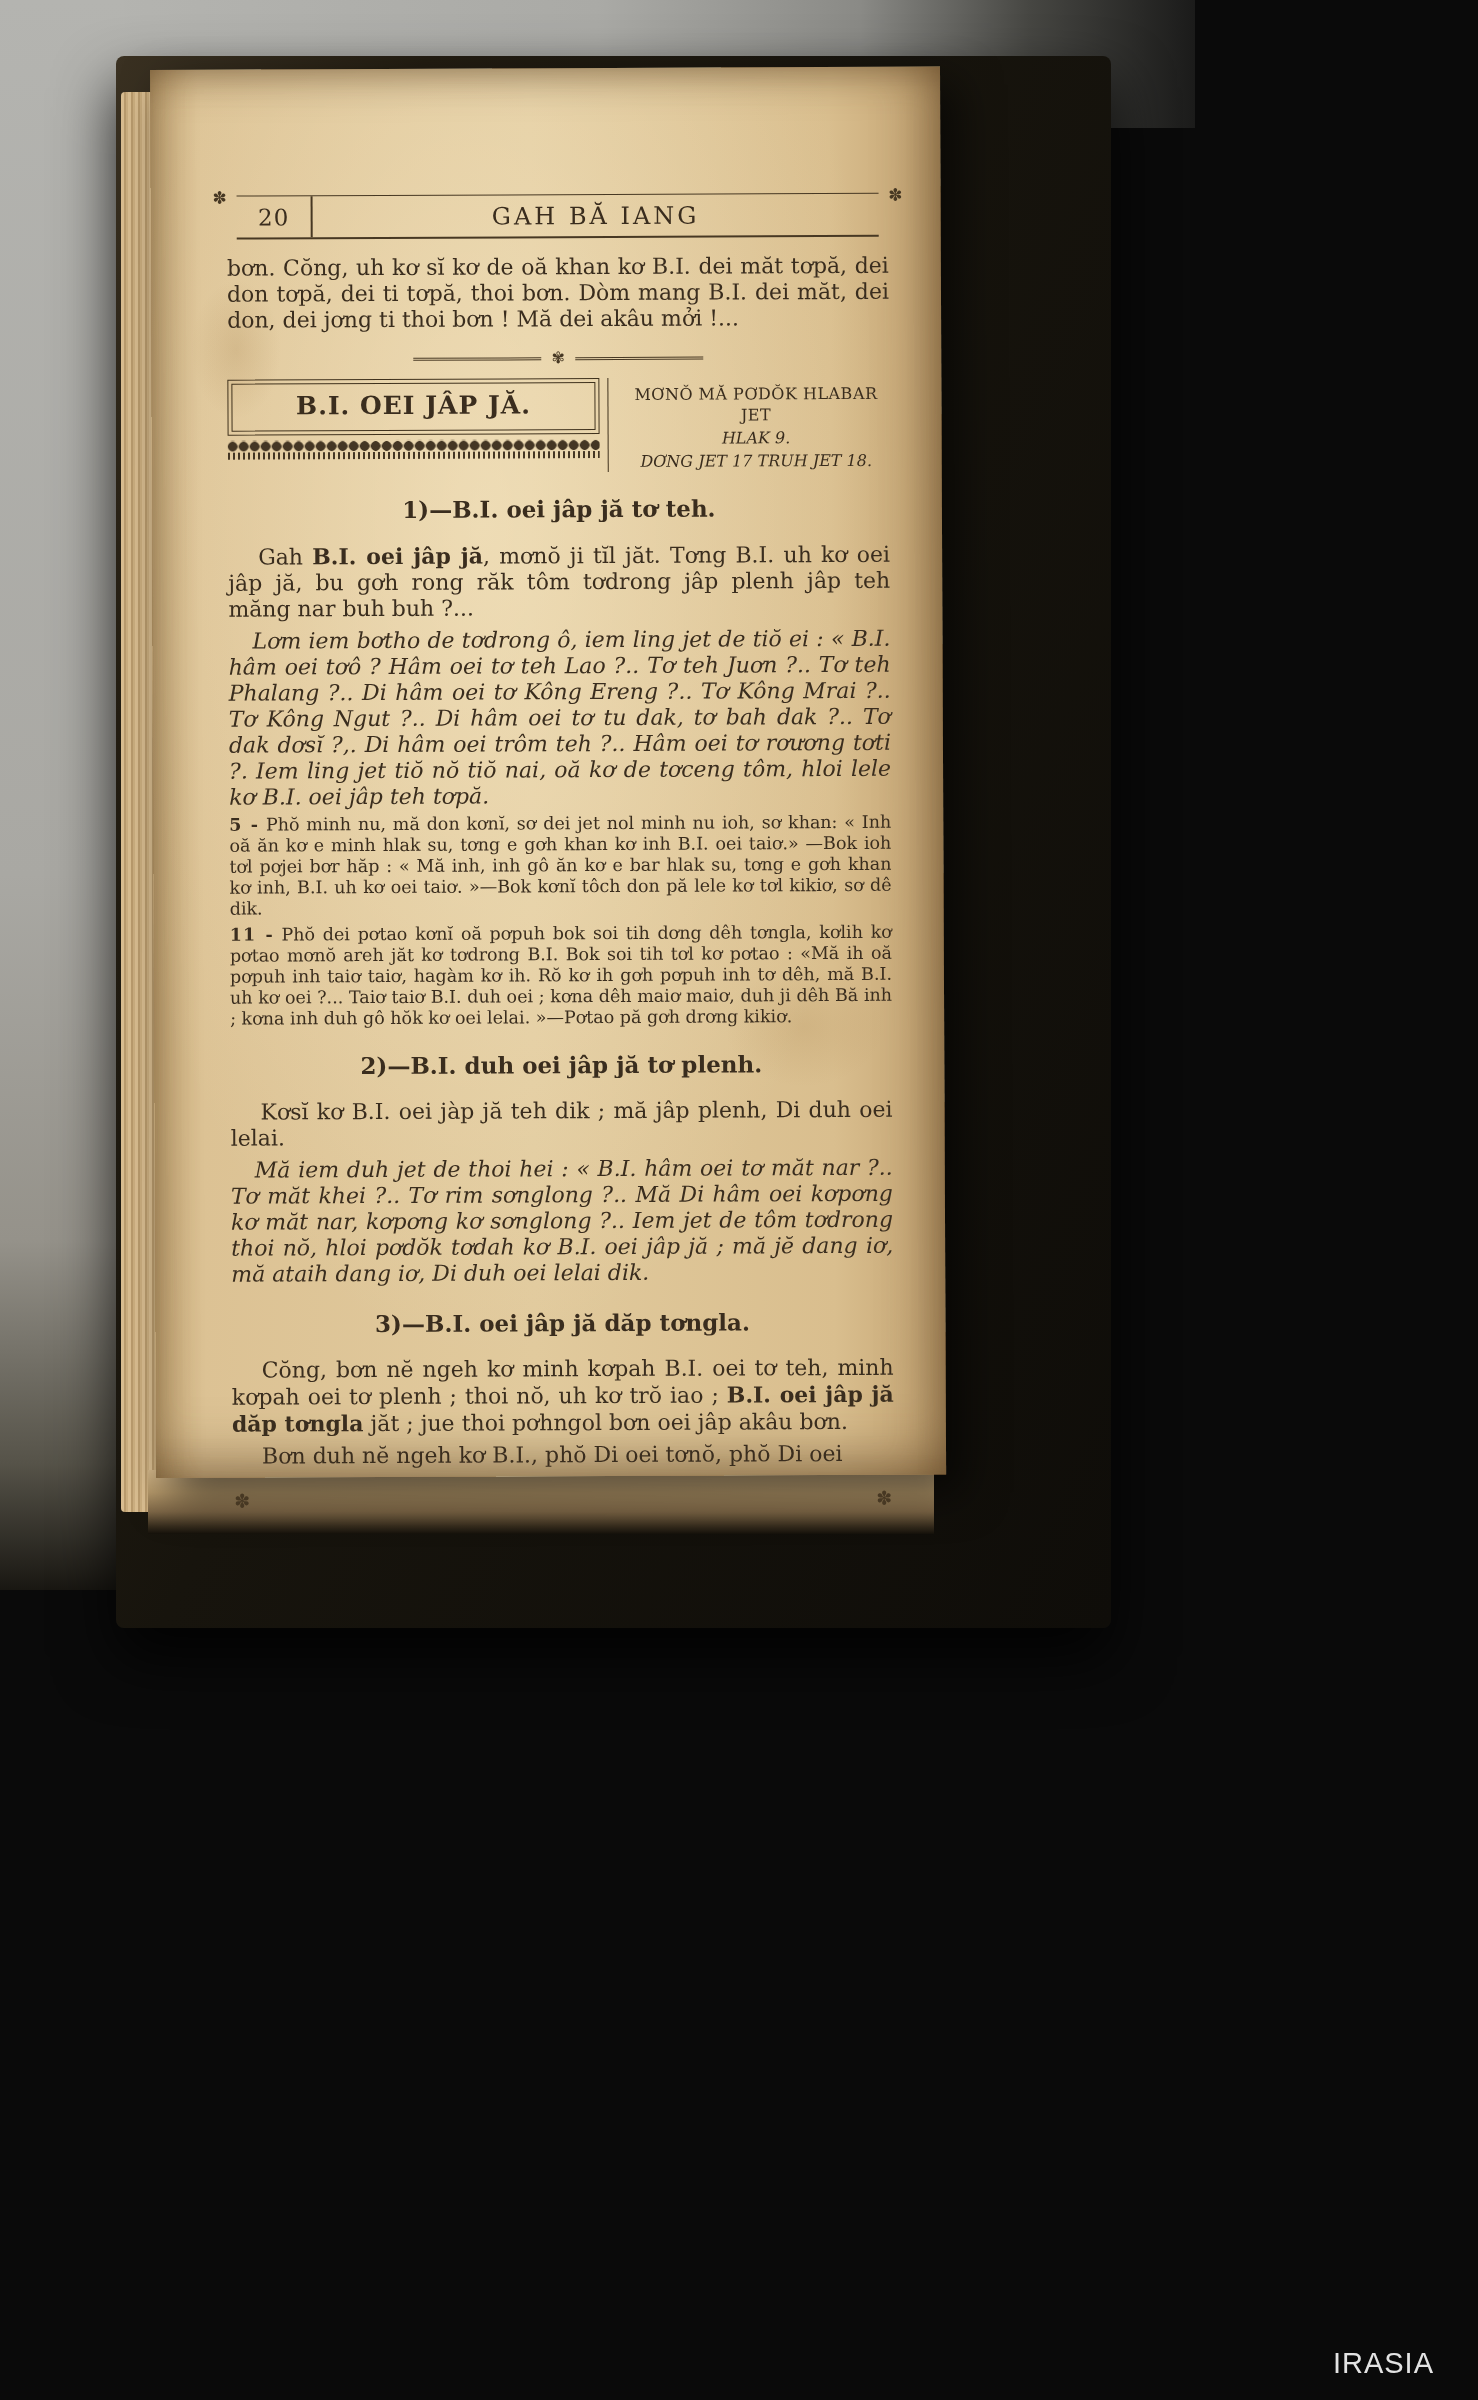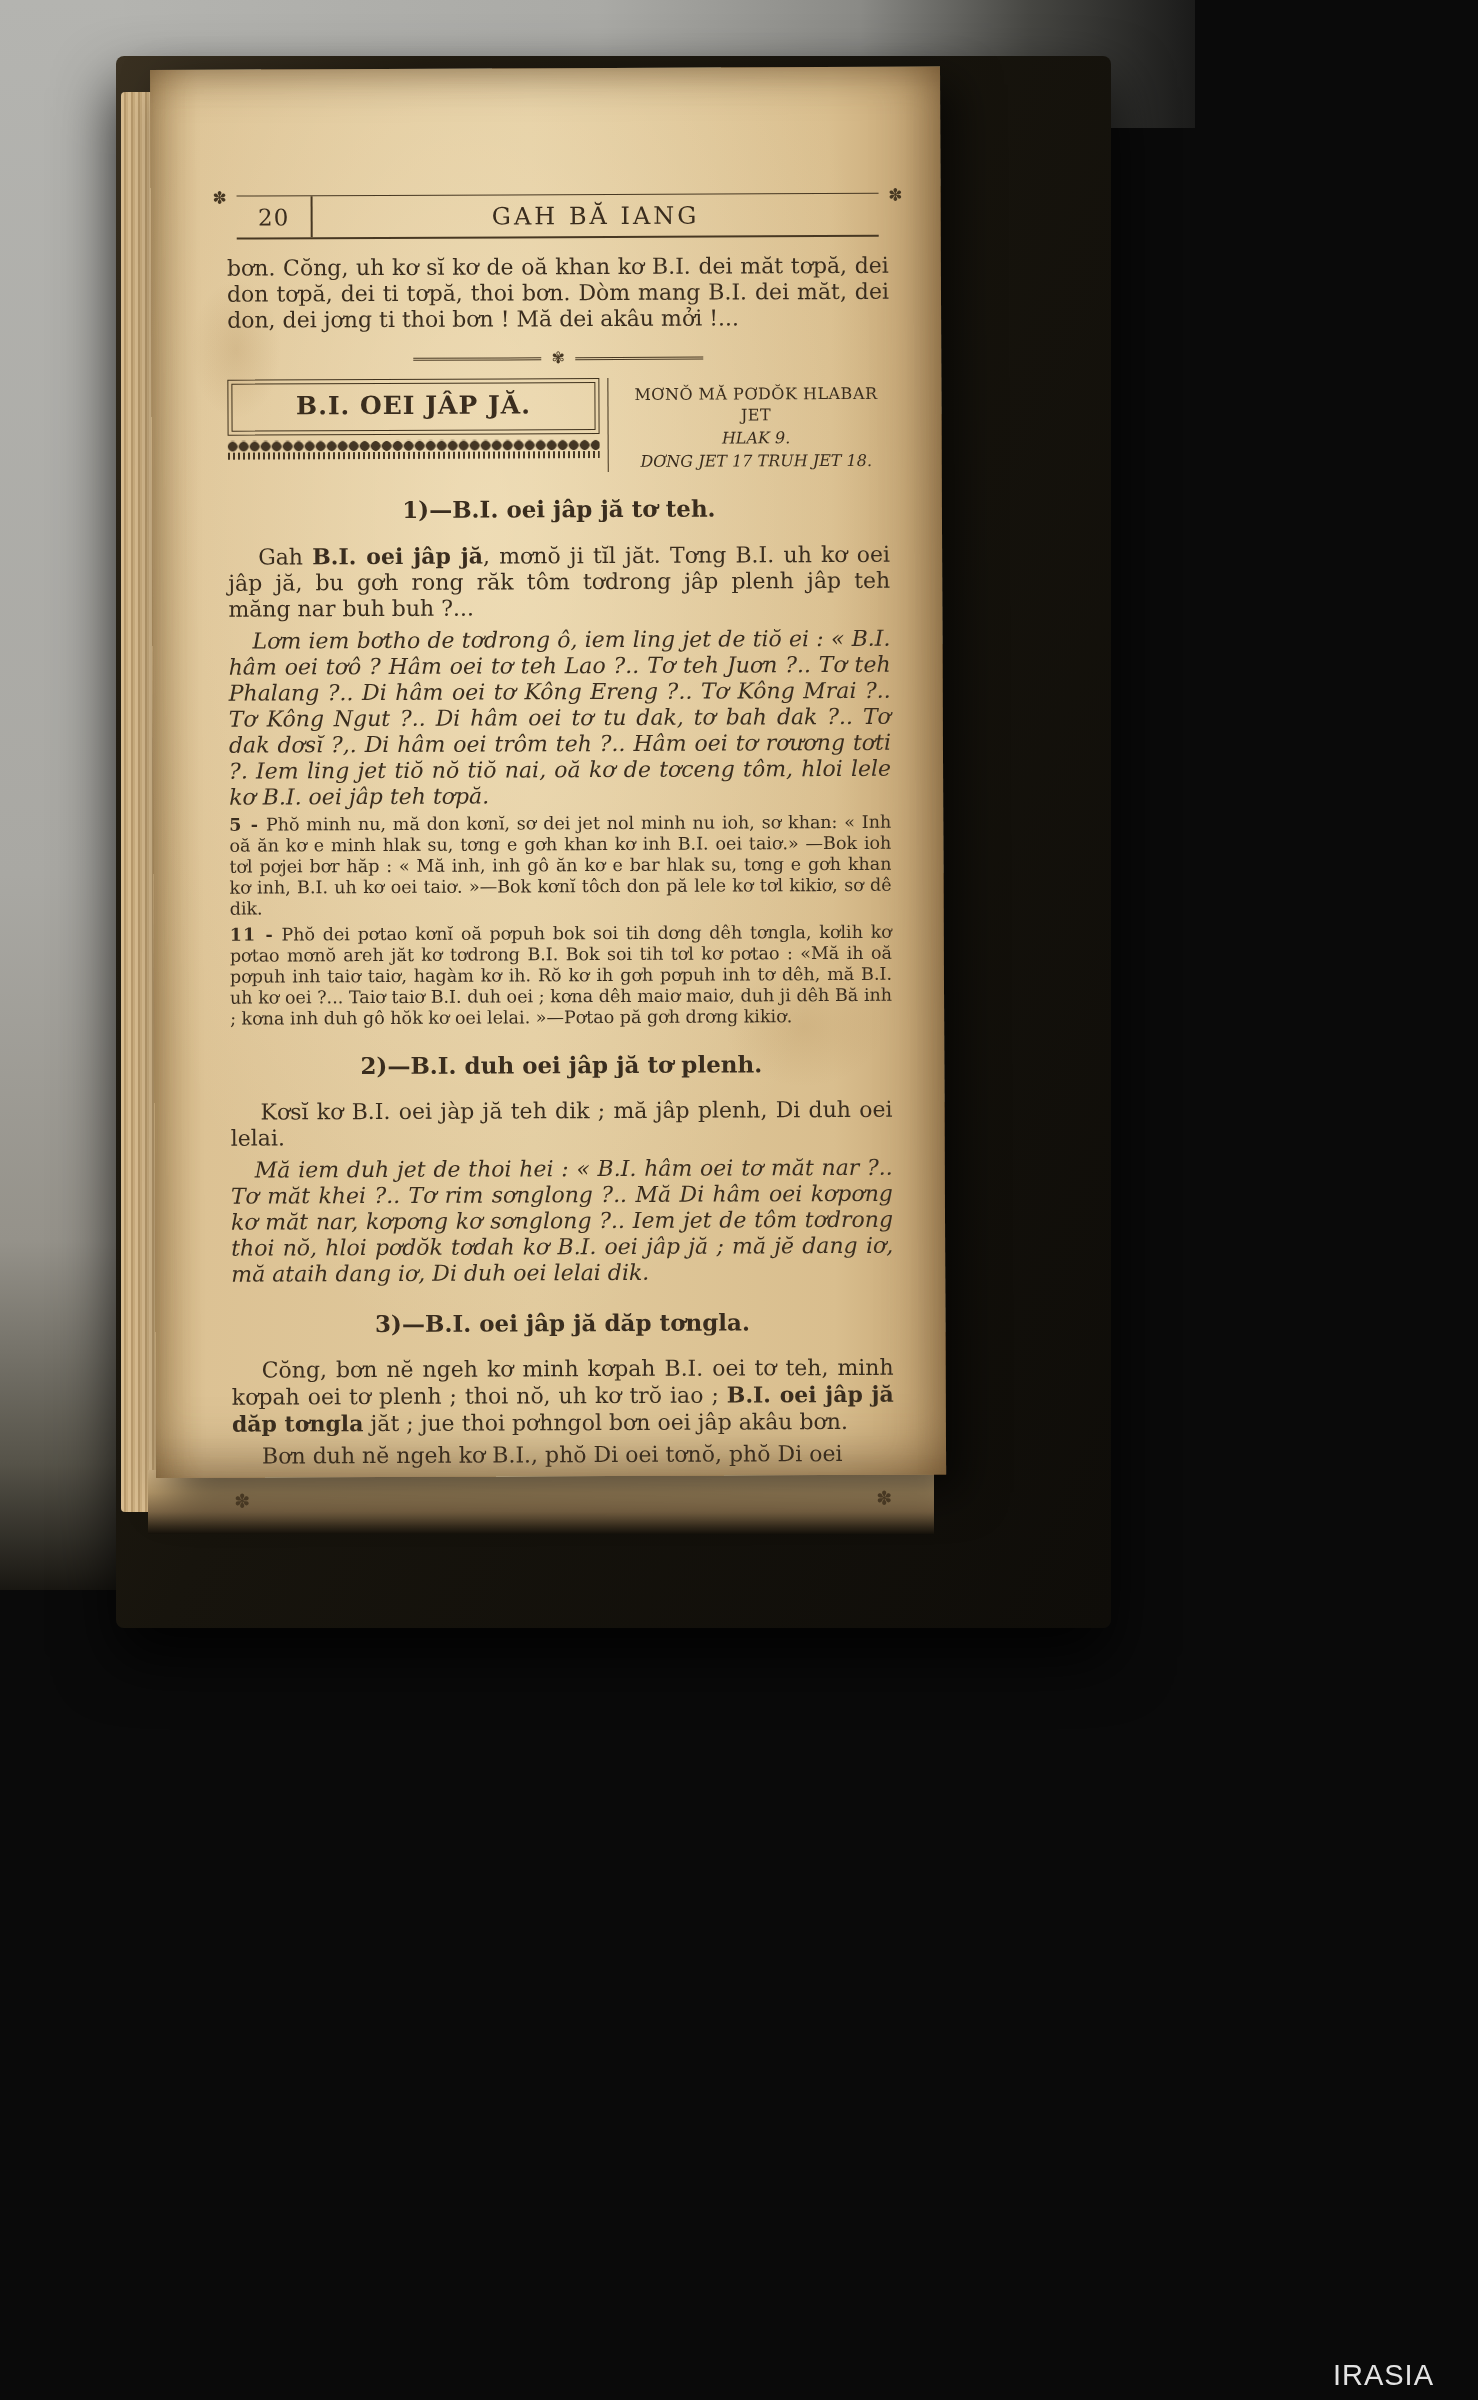--- a/index.html
+++ b/index.html
@@ -64,21 +64,21 @@
   .side-line1{letter-spacing:.5px;}
   .side-line2,.side-line3{font-style:italic;margin-top:2px;}
   .sec-heading{text-align:center;font-weight:bold;font-size:23px;margin:24px 0 20px;}
   p{margin:0 0 6px;}
   .indent{text-indent:30px;}
   .italicblock{font-style:italic;text-indent:24px;margin-bottom:4px;}
   .small{font-size:17.5px;line-height:21px;margin-bottom:5px;}
   .small b{letter-spacing:1px;}
   .bottom-orn{display:flex;justify-content:space-between;margin-top:18px;padding:0 2px;}
   .bottom-orn .floret{position:static;font-size:19px;}
-  .watermark{position:absolute;right:44px;bottom:8px;color:#e3e3e3;
+  .watermark{position:absolute;right:44px;bottom:20px;color:#e3e3e3;
     font-family:"Liberation Sans","DejaVu Sans",sans-serif;font-size:29px;letter-spacing:1px;}
 </style>
 </head>
 <body>
 
 <div class="photo">
   <div class="scan-top"></div>
   <div class="scan-left"></div>
   <div class="book-cover"></div>
   <div class="page-stack-left"></div>

